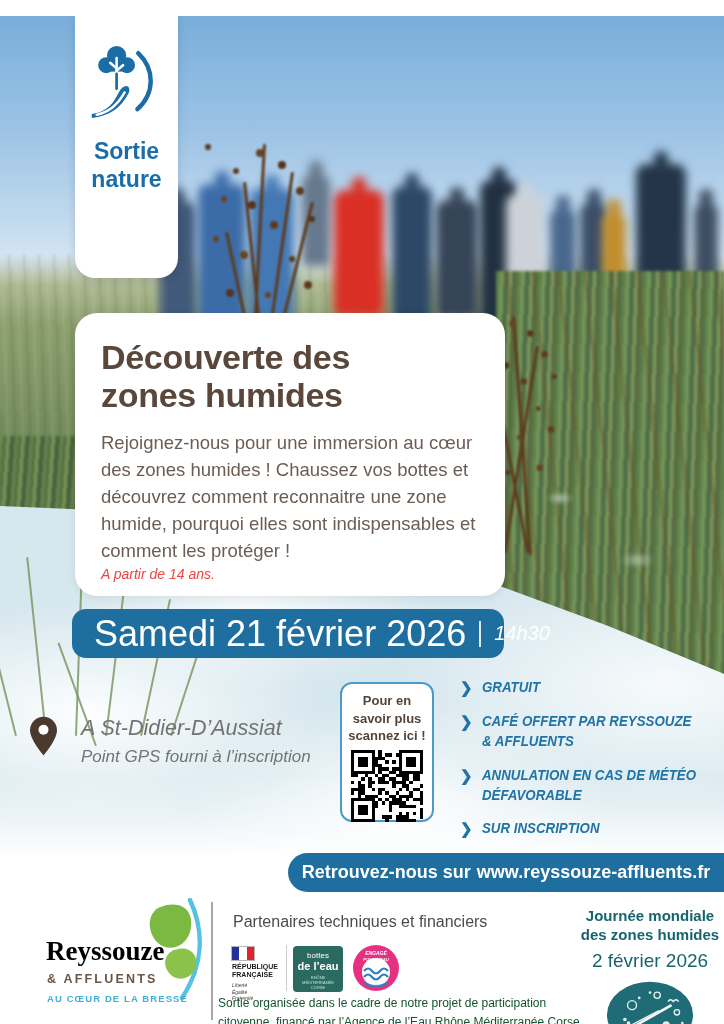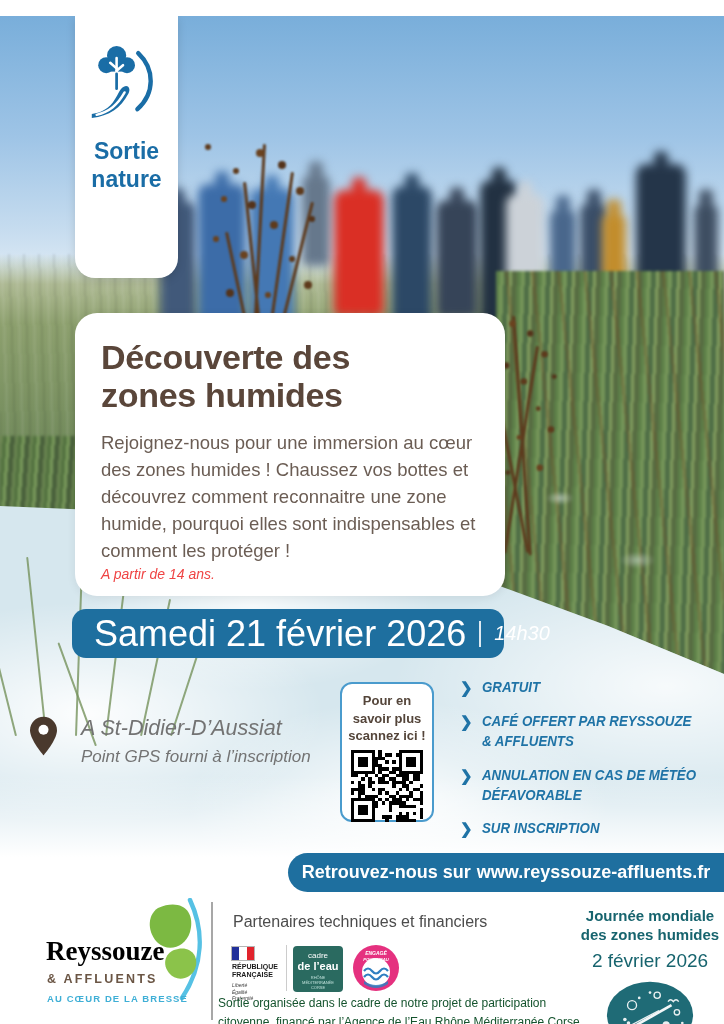--- a/index.html
+++ b/index.html
@@ -426,21 +426,21 @@
   <div class="abs rf">
     <div class="rf-flag"></div>
     <div class="rf-name">RÉPUBLIQUE
 FRANÇAISE</div>
     <div class="rf-motto">Liberté
 Égalité
 Fraternité</div>
   </div>
   <div class="abs logo-sep"></div>
   <div class="abs agence">
-    <div class="ag1">cadre</div>
+    <div class="ag1">bottes</div>
     <div class="ag2">de l’eau</div>
     <div class="ag3">RHÔNE
 MÉDITERRANÉE
 CORSE</div>
   </div>
   <div class="abs engage">
     <svg width="48" height="48" viewBox="0 0 48 48">
       <circle cx="24" cy="24" r="23" fill="#e5317f"></circle>
       <circle cx="24" cy="28" r="14" fill="#fff"></circle>
       <g stroke="#2f7fc1" stroke-width="2.2" fill="none">

